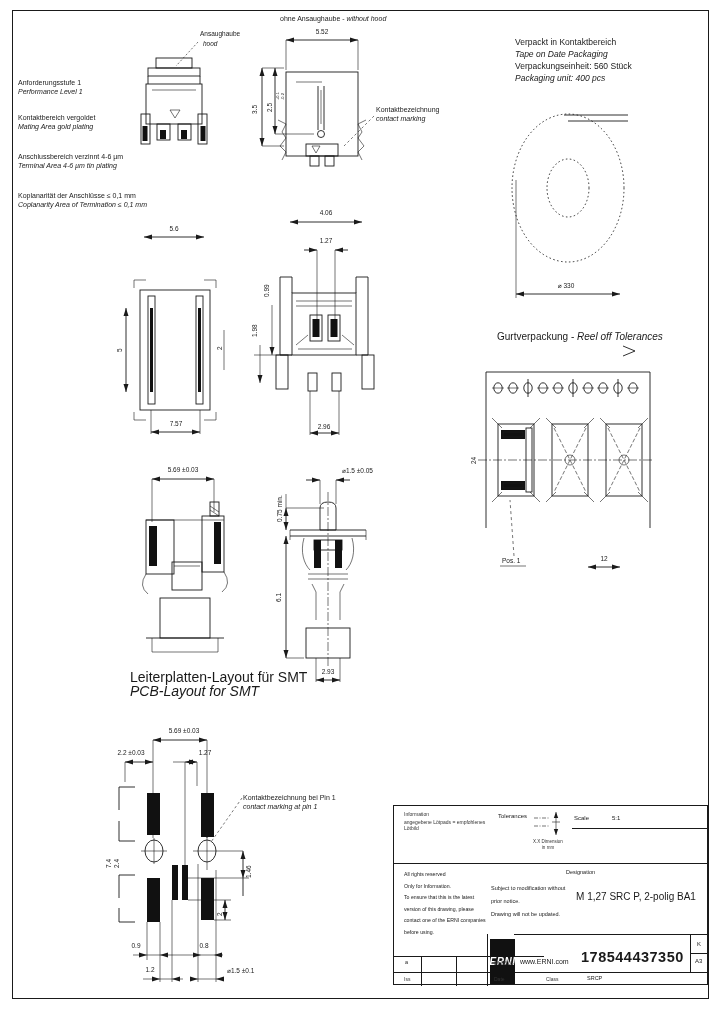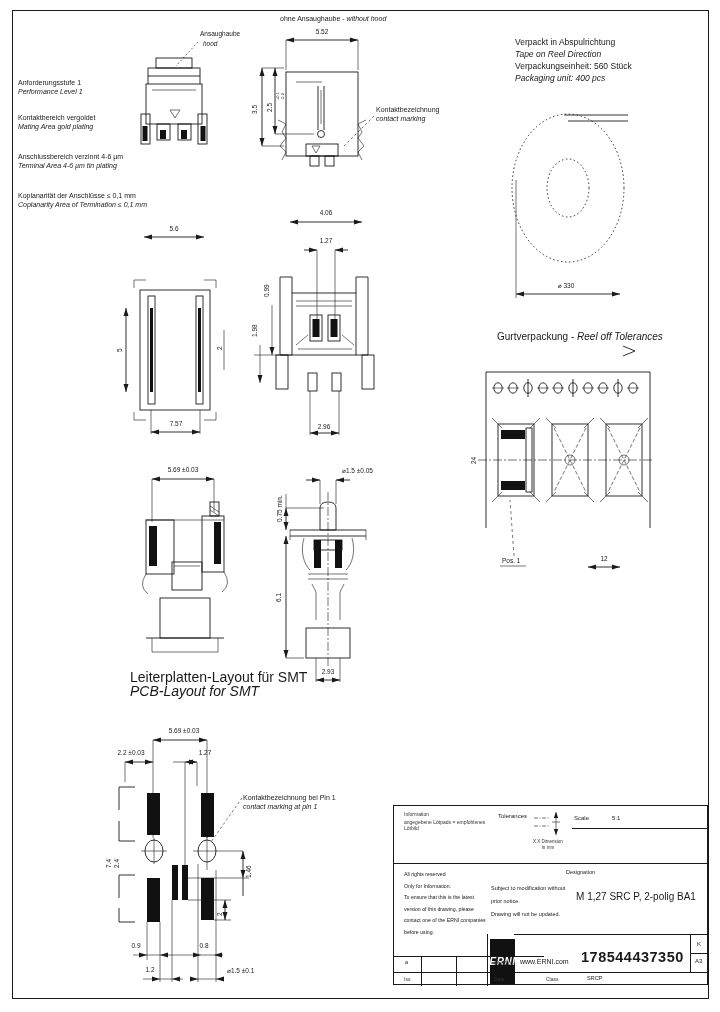--- a/index.html
+++ b/index.html
@@ -221,22 +221,22 @@
       <line x1="58" y1="186" x2="58" y2="230" class="thin"></line>
       <line x1="87" y1="186" x2="87" y2="230" class="thin"></line>
       <text x="72" y="224" text-anchor="middle" class="dimtxt">2.96</text>
       <line x1="58" y1="228" x2="87" y2="228"></line>
       <polygon points="58,228 66,225.5 66,230.5" class="ah"></polygon>
       <polygon points="87,228 79,225.5 79,230.5" class="ah"></polygon>
     </g>
   </svg>
 
   <div class="abs t8" style="left:515px;top:36px;width:190px;">
-    <div>Verpackt in Abspulrichtung</div>
-    <div class="it">Tape on Reel Direction</div>
+    <div>Verpackt in Kontaktbereich</div>
+    <div class="it">Tape on Date Packaging</div>
     <div>Verpackungseinheit:  560 Stück</div>
     <div class="it">Packaging unit:  400 pcs</div>
   </div>
   <svg class="abs" style="left:500px;top:92px;" width="142" height="215" viewBox="0 0 142 215">
     <ellipse cx="68" cy="96" rx="56" ry="74" stroke-dasharray="1.5,2.5"></ellipse>
     <ellipse cx="68" cy="96" rx="21" ry="29" stroke-dasharray="1.5,2.5"></ellipse>
     <line x1="64" y1="23" x2="128" y2="23"></line>
     <line x1="68" y1="29" x2="128" y2="29"></line>
     <line x1="16" y1="88" x2="16" y2="206" class="thin"></line>
     <g>

